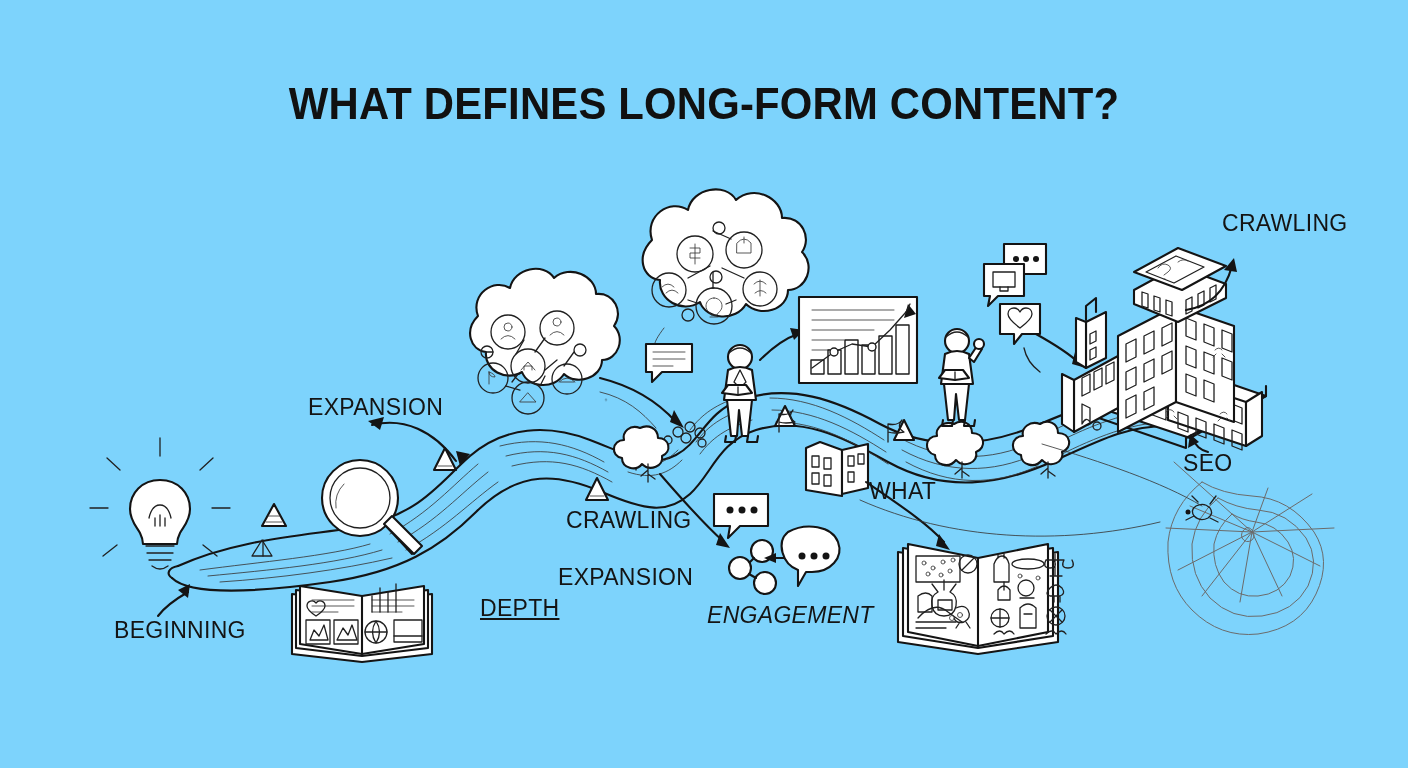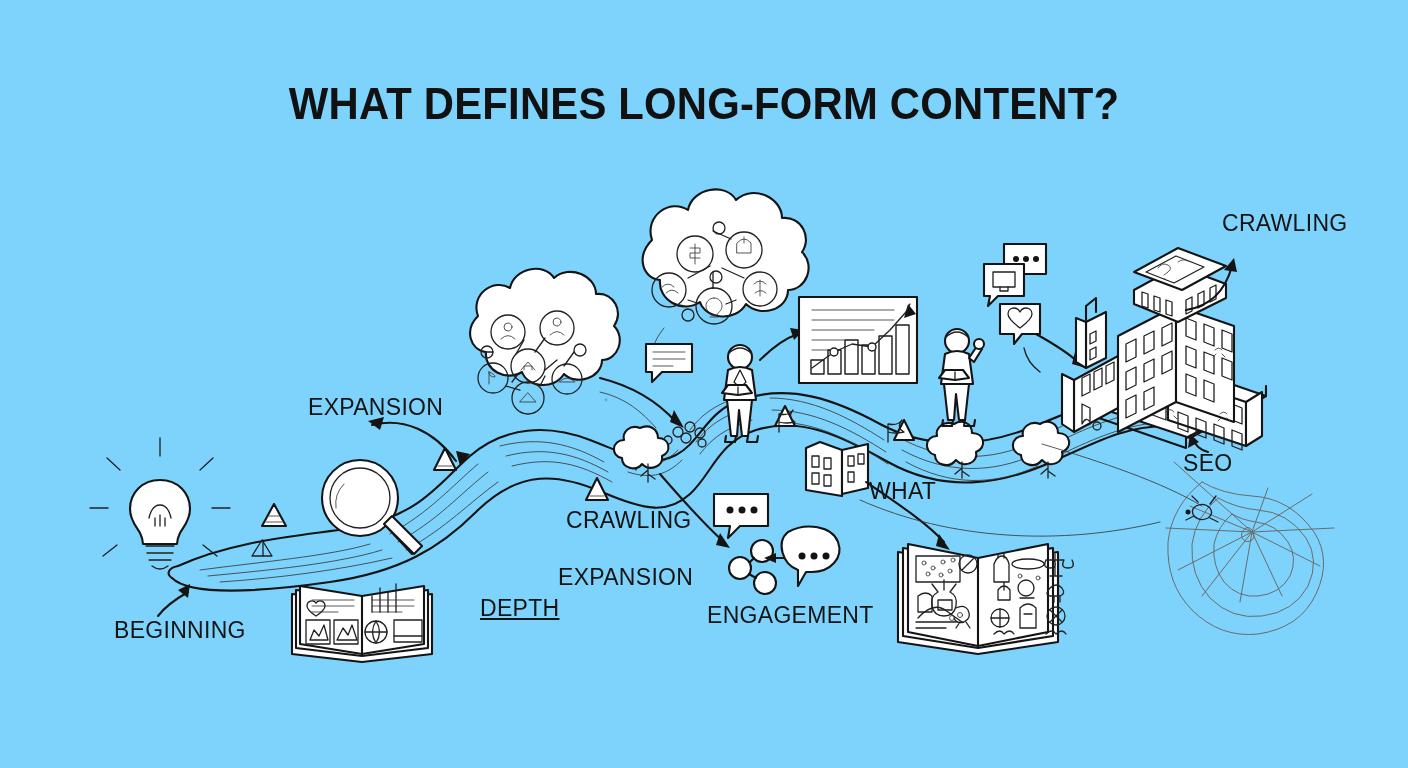--- a/index.html
+++ b/index.html
@@ -535,18 +535,18 @@
     <path class="ink-hair" d="M860 500 c90 40 200 46 300 22"></path>
     <path class="ink-hair" d="M1042 444 c60 18 120 38 160 62"></path>
 
   </svg>
 
   <div class="lbl" style="left:114px; top:617px;">BEGINNING</div>
   <div class="lbl" style="left:308px; top:394px;">EXPANSION</div>
   <div class="lbl" style="left:480px; top:595px;text-decoration:underline;">DEPTH</div>
   <div class="lbl" style="left:566px; top:507px;">CRAWLING</div>
   <div class="lbl" style="left:558px; top:564px;">EXPANSION</div>
-  <div class="lbl" style="left:707px; top:602px;">ENGAGEMENT</div>
+  <div class="lbl" style="left:707px; top:602px;font-style:italic;">ENGAGEMENT</div>
   <div class="lbl" style="left:869px; top:478px;">WHAT</div>
   <div class="lbl" style="left:1222px; top:210px;">CRAWLING</div>
   <div class="lbl" style="left:1183px; top:450px;">SEO</div>
 
 </div>
 
 </body></html>

